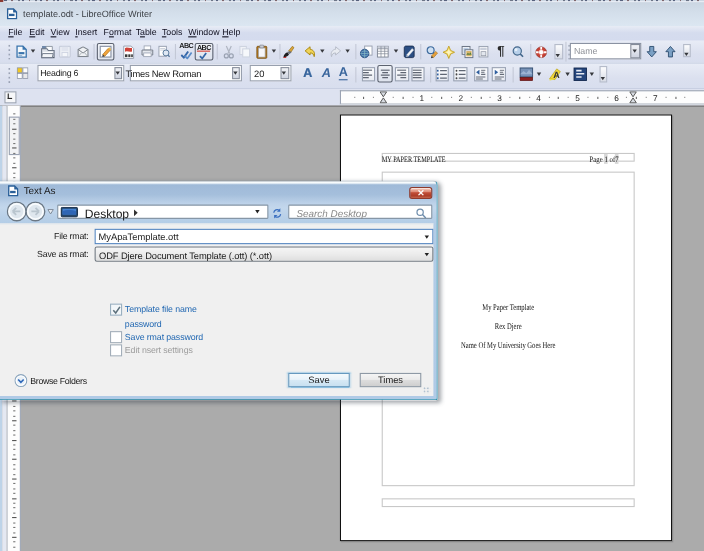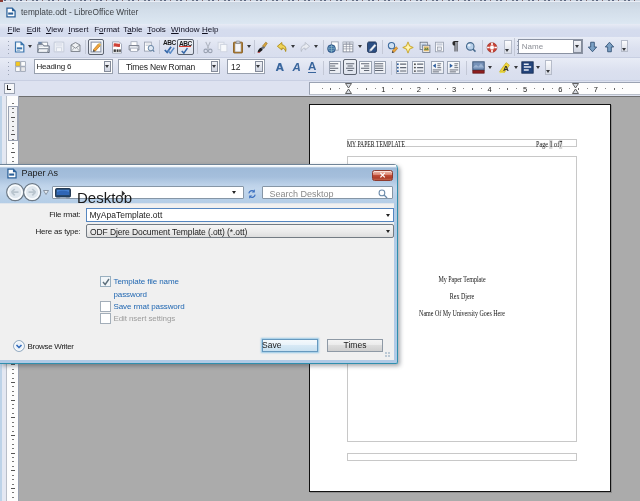--- a/index.html
+++ b/index.html
@@ -215,25 +215,25 @@
         <rect x="1" y="1" width="6.5" height="6.5" fill="#f5c81e" stroke="#8a93a5" stroke-width="1"></rect>
         <rect x="8.5" y="1" width="6.5" height="6.5" fill="#fdfdfd" stroke="#8a93a5" stroke-width="1"></rect>
         <rect x="1" y="8.5" width="6.5" height="6.5" fill="#fdfdfd" stroke="#8a93a5" stroke-width="1"></rect>
         <rect x="8.5" y="8.5" width="6.5" height="6.5" fill="#e8e8ea" stroke="#8a93a5" stroke-width="1"></rect>
       </svg>
 <div class="combo" style="left:33.5px;top:59px;width:79px;height:14.5px"></div>
 <div class="a" style="left:36.5px;top:62px;font-size:8px;letter-spacing:-0.2px;color:#1a1a1a">Heading 6</div>
 <div class="a" style="left:103.5px;top:60.5px;width:7.5px;height:11.5px;background:linear-gradient(#f2f3f7,#cfd4e0);border:1px solid #848b99"></div>
 <div class="ddt" style="left:104.5px;top:65px"></div>
 <div class="combo" style="left:117.5px;top:59px;width:102px;height:14.5px"></div>
-<div class="a" style="left:126px;top:62px;font-size:8.5px;letter-spacing:-0.2px;color:#1a1a1a">Times New Roman</div>
+<div class="a" style="left:114px;top:62px;font-size:8.5px;letter-spacing:-0.2px;color:#1a1a1a">Times New Roman</div>
 <div class="a" style="left:210.5px;top:60.5px;width:7.5px;height:11.5px;background:linear-gradient(#f2f3f7,#cfd4e0);border:1px solid #848b99"></div>
 <div class="ddt" style="left:211.5px;top:65px"></div>
 <div class="combo" style="left:226.5px;top:59px;width:38px;height:14.5px"></div>
-<div class="a" style="left:231px;top:62px;font-size:8.5px;color:#1a1a1a">12</div>
+<div class="a" style="left:231px;top:62px;font-size:8.5px;color:#1a1a1a">20</div>
 <div class="a" style="left:255px;top:60.5px;width:7.5px;height:11.5px;background:linear-gradient(#f2f3f7,#cfd4e0);border:1px solid #848b99"></div>
 <div class="ddt" style="left:256px;top:65px"></div>
 <div class="a" style="left:275.5px;top:61px;font-size:11.5px;font-weight:bold;color:#39659c;text-shadow:0.4px 0.4px 0 #6e94c0">A</div>
 <div class="a" style="left:292.5px;top:61px;font-size:11.5px;font-weight:bold;font-style:italic;color:#39659c">A</div>
 <div class="a" style="left:308px;top:61px;font-size:11.5px;font-weight:bold;color:#39659c;border-bottom:1.4px solid #39659c;line-height:11px">A</div>
 <div class="sep2" style="left:323px"></div>
 <div class="a" style="left:328.5px;top:60.5px;width:12.5px;height:13.5px;background:linear-gradient(#fcfdfe,#e8ebf2);border:1px solid #9aa3b3"></div>
 <svg class="a" style="left:330px;top:63px" width="9" height="9" viewBox="0 0 12 12">
         <path d="M0 1h11M0 4h7M0 7h11M0 10h7" stroke="#5f6673" stroke-width="1.6"></path>
       </svg>
@@ -465,21 +465,21 @@
 
 <div id="dialog">
     <div>
 <div class="a" style="left:0;top:164px;width:397.5px;height:200px;background:linear-gradient(180deg,#fafcfd 0px,#eef4f9 1.5px,#9fbad8 3px,#a5bfdc 12px,#bdd2e9 20px,#c3d7ec 24px,#b9d0e8 32px,#b2cce6 40px,#b0cae6 100%);border-top:1px solid #6f8396;border-right:1.5px solid #2e8fae;border-bottom:1.5px solid #2e8fae;border-radius:0 4.5px 2px 0;box-shadow:2px 2px 4px rgba(50,60,70,0.45)"></div>
 <div class="a" style="left:0;top:165px;width:396px;height:1px;background:#fbfdfe"></div>
 <svg class="a" style="left:7px;top:167.5px" width="10" height="11" viewBox="0 0 16 17">
         <path d="M1.5 1.5h8.5l4.5 4.5v9.5H1.5z" fill="#fff" stroke="#2a6099" stroke-width="2"></path>
         <path d="M9.5 1l5.5 5.5h-5.5z" fill="#2a6099"></path>
         <rect x="3.5" y="8.5" width="8" height="3.4" fill="#2a6099"></rect>
       </svg>
-<div class="a" style="left:21.5px;top:168px;font-size:9px;color:#1b1b1b">Paper As</div>
+<div class="a" style="left:21.5px;top:168px;font-size:9px;color:#1b1b1b">Text As</div>
 <div class="a" style="left:372.3px;top:169.8px;width:20.6px;height:11.6px;border-radius:2.5px;background:linear-gradient(180deg,#f0c0b0 0%,#dd8874 40%,#c24e38 46%,#ad3d28 78%,#c2644c 100%);border:1px solid #8e3a2d;box-shadow:inset 0 1px 0 rgba(255,240,235,0.75)"></div>
 <div class="a" style="left:372.3px;top:169.8px;width:20.6px;height:11.6px;text-align:center;font-size:8px;font-weight:bold;color:#fff;line-height:11.3px">✕</div>
 
 <svg class="a" style="left:6px;top:183.3px" width="44" height="18.5" viewBox="0 0 44 18.5">
         <circle cx="9.2" cy="9.2" r="8.5" fill="#dfe7ee" stroke="#6b7885" stroke-width="1.2"></circle>
         <circle cx="9.2" cy="9.2" r="6.9" fill="none" stroke="#f8fbfd" stroke-width="1.6"></circle>
         <circle cx="26.2" cy="9.2" r="8.5" fill="#dfe7ee" stroke="#6b7885" stroke-width="1.2"></circle>
         <circle cx="26.2" cy="9.2" r="6.9" fill="none" stroke="#f8fbfd" stroke-width="1.6"></circle>
         <path d="M5.5 9.2h7M5.5 9.2l3.2-3.2M5.5 9.2l3.2 3.2" stroke="#b9c5ce" stroke-width="1.7" fill="none"></path>
         <path d="M22.5 9.2h7M29.5 9.2l-3.2-3.2M29.5 9.2l-3.2 3.2" stroke="#b9c5ce" stroke-width="1.7" fill="none"></path>
@@ -488,66 +488,66 @@
         <path d="M0.5 0.5h5L3 4.5z" fill="#e8eef4" stroke="#76828f" stroke-width="0.8"></path>
       </svg>
 
 <div class="a" style="left:51.5px;top:186.3px;width:192.5px;height:13px;background:#fff;border:1px solid #8696a6;border-radius:1px"></div>
 <svg class="a" style="left:55px;top:187.5px" width="16" height="11" viewBox="0 0 16 11">
         <rect x="0.5" y="0.5" width="15" height="8.6" rx="1.2" fill="#25476b" stroke="#182f49" stroke-width="0.9"></rect>
         <rect x="1.8" y="1.8" width="12.4" height="5.2" fill="#4582d2"></rect>
         <path d="M1.8 4.2c3-1.8 9-1.8 12.4 0v2.8H1.8z" fill="#2f66b5"></path>
         <path d="M5.5 9.2h5l1 1.3h-7z" fill="#9fb0c2"></path>
       </svg>
-<div class="a" style="left:77px;top:188.5px;font-size:15px;color:#1b1b1b">Desktop</div>
+<div class="a" style="left:77px;top:188.5px;font-size:11px;color:#1b1b1b">Desktop</div>
 <svg class="a" style="left:120.5px;top:189.5px" width="5" height="7" viewBox="0 0 5 7">
         <path d="M0.8 0.5L4.2 3.5 0.8 6.5z" fill="#333"></path>
       </svg>
 <div class="ddt" style="left:232px;top:191px;border-top-color:#222"></div>
 <svg class="a" style="left:247px;top:188.5px" width="10" height="10" viewBox="0 0 16 16">
         <path d="M3 7a5 5 0 0 1 8-3.4" fill="none" stroke="#3a6fc0" stroke-width="1.8"></path>
         <path d="M12.5 0.5v5H7.6z" fill="#3a6fc0"></path>
         <path d="M13 9a5 5 0 0 1-8 3.4" fill="none" stroke="#3a6fc0" stroke-width="1.8"></path>
         <path d="M3.5 15.5v-5h4.9z" fill="#3a6fc0"></path>
       </svg>
 
 <div class="a" style="left:262px;top:186.3px;width:130.5px;height:13px;background:#fff;border:1px solid #8696a6;border-radius:1px"></div>
-<div class="a" style="left:269.5px;top:188.5px;font-size:9px;color:#8a8a8a">Search Desktop</div>
+<div class="a" style="left:269.5px;top:188.5px;font-size:9px;font-style:italic;color:#8a8a8a">Search Desktop</div>
 <svg class="a" style="left:378px;top:188.5px" width="10" height="10" viewBox="0 0 14 14">
         <circle cx="5.5" cy="5.5" r="4" fill="none" stroke="#6d8cab" stroke-width="1.5"></circle>
         <path d="M8.5 8.5l4.2 4.2" stroke="#6d8cab" stroke-width="1.8"></path>
       </svg>
 
 <div class="a" style="left:0;top:203px;width:393.5px;height:157px;background:#f0f0f0"></div>
 <div class="a" style="left:0;top:203px;width:393.5px;height:1px;background:#dfe5ec"></div>
 <div class="a" style="left:20px;top:210px;width:60.5px;text-align:right;font-size:8px;letter-spacing:-0.2px;color:#1b1b1b">File rmat:</div>
 <div class="a" style="left:85.8px;top:208px;width:308.2px;height:13.5px;background:#fff;border:1px solid #5586c0"></div>
 <div class="a" style="left:89.5px;top:210px;font-size:8.5px;color:#1b1b1b">MyApaTemplate.ott</div>
 <div class="ddt" style="left:385.5px;top:213.5px;border-top-color:#222"></div>
-<div class="a" style="left:20px;top:226.5px;width:60.5px;text-align:right;font-size:8px;letter-spacing:-0.2px;color:#1b1b1b">Here as type:</div>
+<div class="a" style="left:20px;top:226.5px;width:60.5px;text-align:right;font-size:8px;letter-spacing:-0.2px;color:#1b1b1b">Save as rmat:</div>
 <div class="a" style="left:85.6px;top:224px;width:308.4px;height:13.5px;border-radius:2px;background:linear-gradient(180deg,#f5f5f5,#ebebeb 55%,#dedede);border:1px solid #737b83"></div>
 <div class="a" style="left:90px;top:226.5px;font-size:8.5px;letter-spacing:-0.1px;color:#1b1b1b">ODF Djere Document Template (.ott) (*.ott)</div>
 <div class="ddt" style="left:385.5px;top:229.5px;border-top-color:#222"></div>
 
 <div class="cb" style="left:100px;top:276.2px;background:#f2f6f9;border-color:#9ab0c0"></div>
 <svg class="a" style="left:101px;top:276.5px" width="10" height="10" viewBox="0 0 10 10">
         <path d="M2 5l2.2 2.5L8 2" fill="none" stroke="#5d707c" stroke-width="1.4"></path>
       </svg>
 <div class="a" style="left:113.5px;top:277px;font-size:8px;letter-spacing:-0.1px;color:#2268b2">Template file name</div>
 <div class="a" style="left:113.5px;top:290px;font-size:8px;letter-spacing:-0.1px;color:#2268b2">password</div>
 <div class="cb" style="left:100px;top:301px"></div>
 <div class="a" style="left:113.5px;top:301.8px;font-size:8px;letter-spacing:-0.1px;color:#2268b2">Save rmat password</div>
 <div class="cb" style="left:100px;top:312.8px"></div>
 <div class="a" style="left:113.5px;top:313.8px;font-size:8px;letter-spacing:-0.1px;color:#9c9c9c">Edit nsert settings</div>
 
 <svg class="a" style="left:12.5px;top:339.8px" width="12" height="12" viewBox="0 0 12 12">
         <circle cx="6" cy="6" r="5.4" fill="#e9f1f8" stroke="#8aa4bc" stroke-width="1"></circle>
         <circle cx="6" cy="6" r="4.2" fill="none" stroke="#fff" stroke-width="1"></circle>
         <path d="M3.5 5l2.5 2.5L8.5 5" fill="none" stroke="#2c66b8" stroke-width="1.5"></path>
       </svg>
-<div class="a" style="left:27.5px;top:341.5px;font-size:8px;letter-spacing:-0.3px;color:#1b1b1b">Browse Writer</div>
+<div class="a" style="left:27.5px;top:341.5px;font-size:8px;letter-spacing:-0.3px;color:#1b1b1b">Browse Folders</div>
 <div class="a" style="left:262px;top:338.5px;width:56px;height:13.5px;background:linear-gradient(180deg,#f4f9fc,#e9f3fa 45%,#d7e9f5 50%,#c8e0f0);border:1px solid #6699bf;box-shadow:0 0 1.5px 1px rgba(120,185,225,0.75)"></div>
-<div class="a" style="left:262px;top:338.5px;width:56px;text-align:left;font-size:8.5px;color:#1b1b1b;line-height:13px">Save</div>
+<div class="a" style="left:262px;top:338.5px;width:56px;text-align:center;font-size:8.5px;color:#1b1b1b;line-height:13px">Save</div>
 <div class="a" style="left:327px;top:338.5px;width:56px;height:13.5px;background:linear-gradient(180deg,#f4f4f4,#ebebeb 45%,#dddddd 50%,#cfcfcf);border:1px solid #8e99a5"></div>
 <div class="a" style="left:327px;top:338.5px;width:56px;text-align:center;font-size:8.5px;color:#1b1b1b;line-height:13px">Times</div>
 <div class="a" style="left:385px;top:352px;width:6px;height:6px;background-image:radial-gradient(circle at 1px 1px,#aabccc 0.6px,transparent 1px);background-size:3px 3px"></div>
 </div>
   </div>
 
 </body></html>

